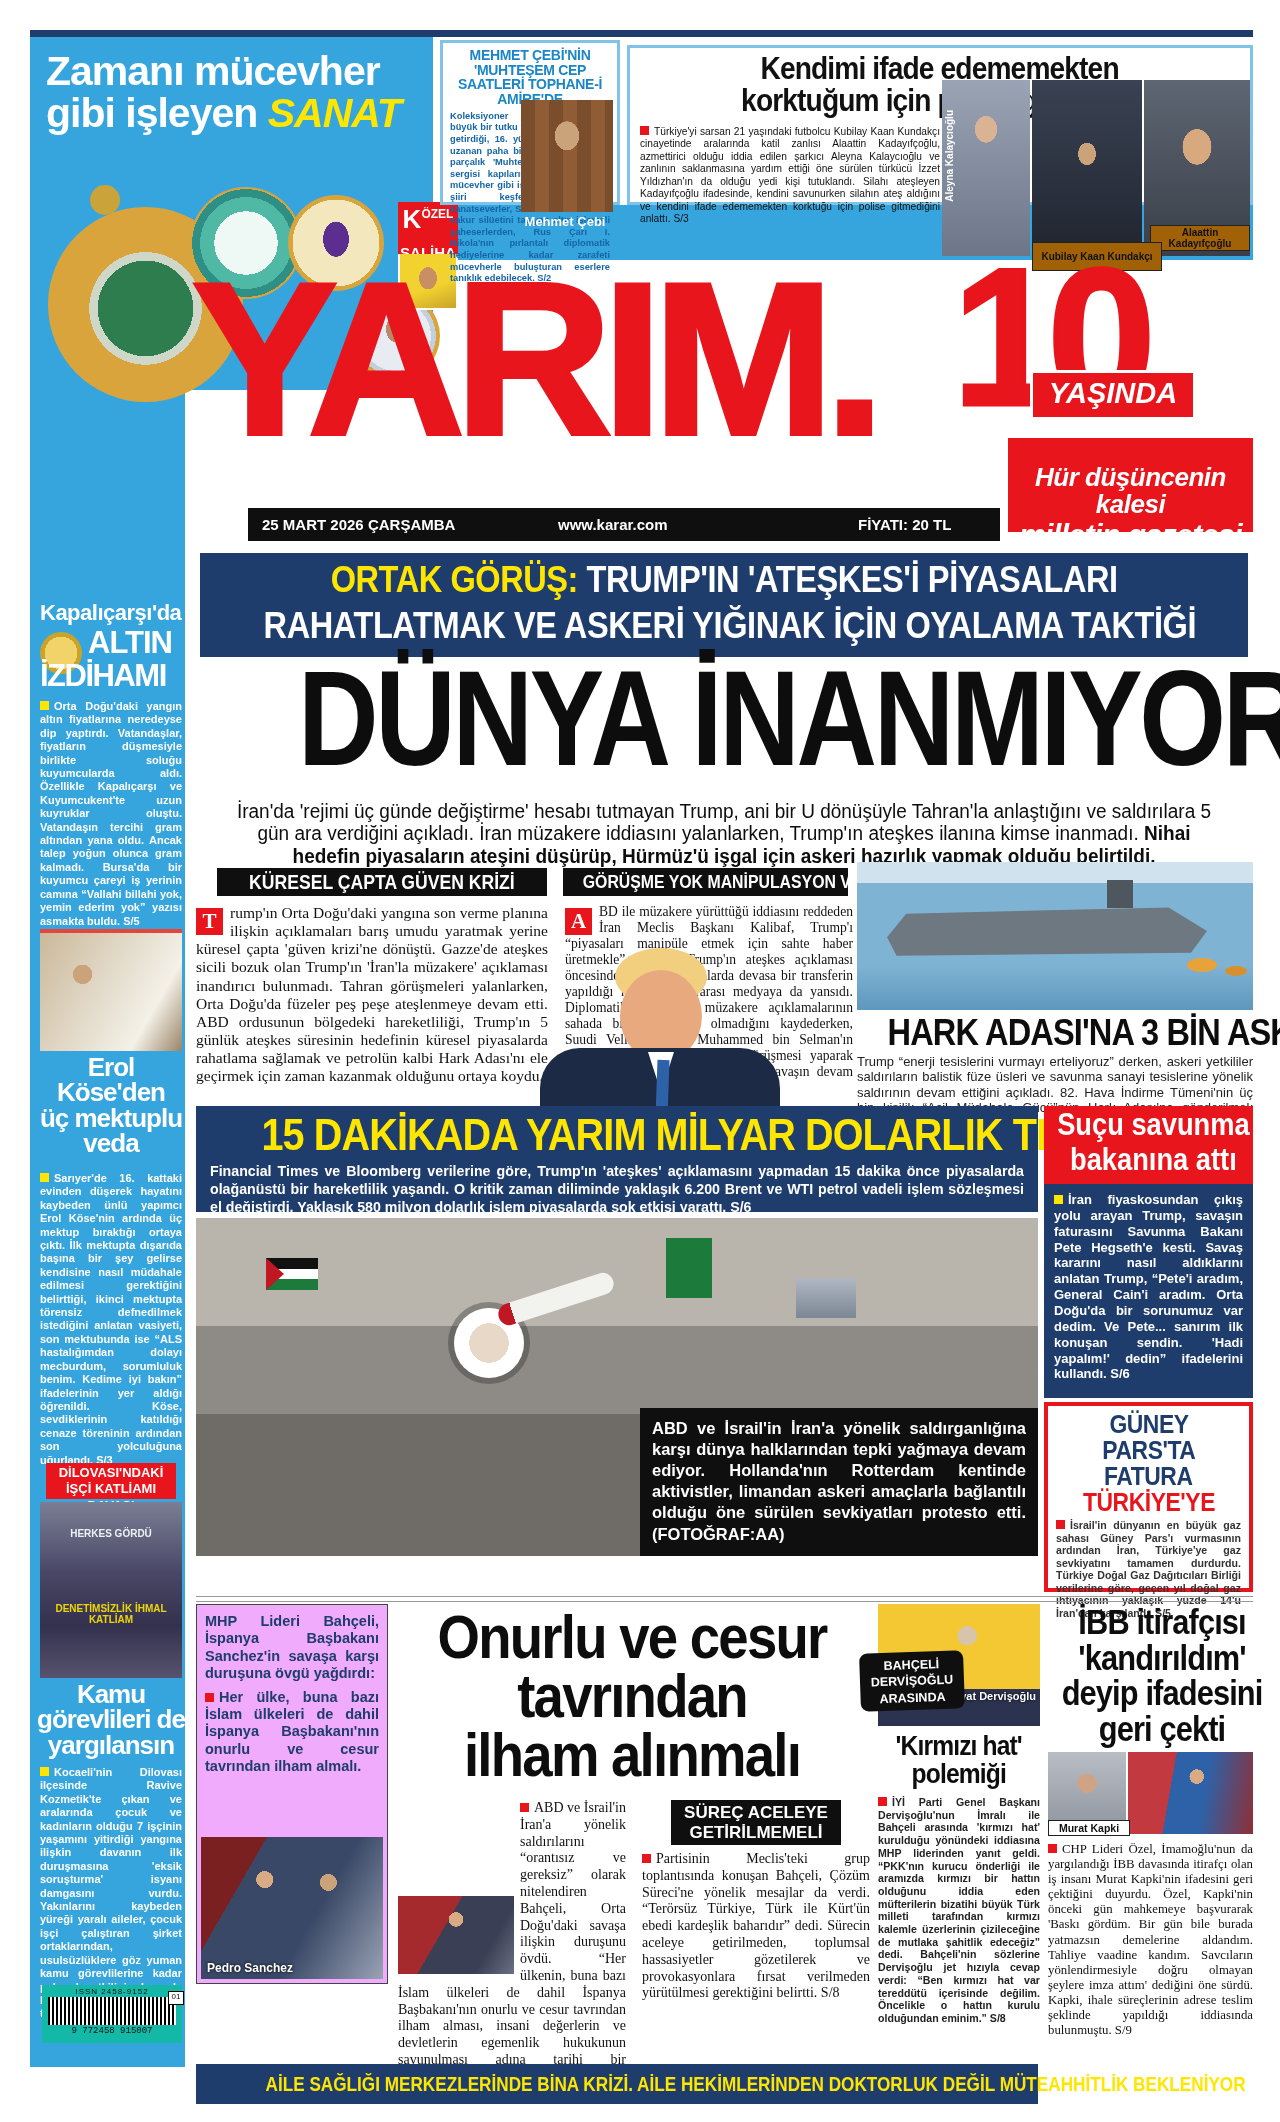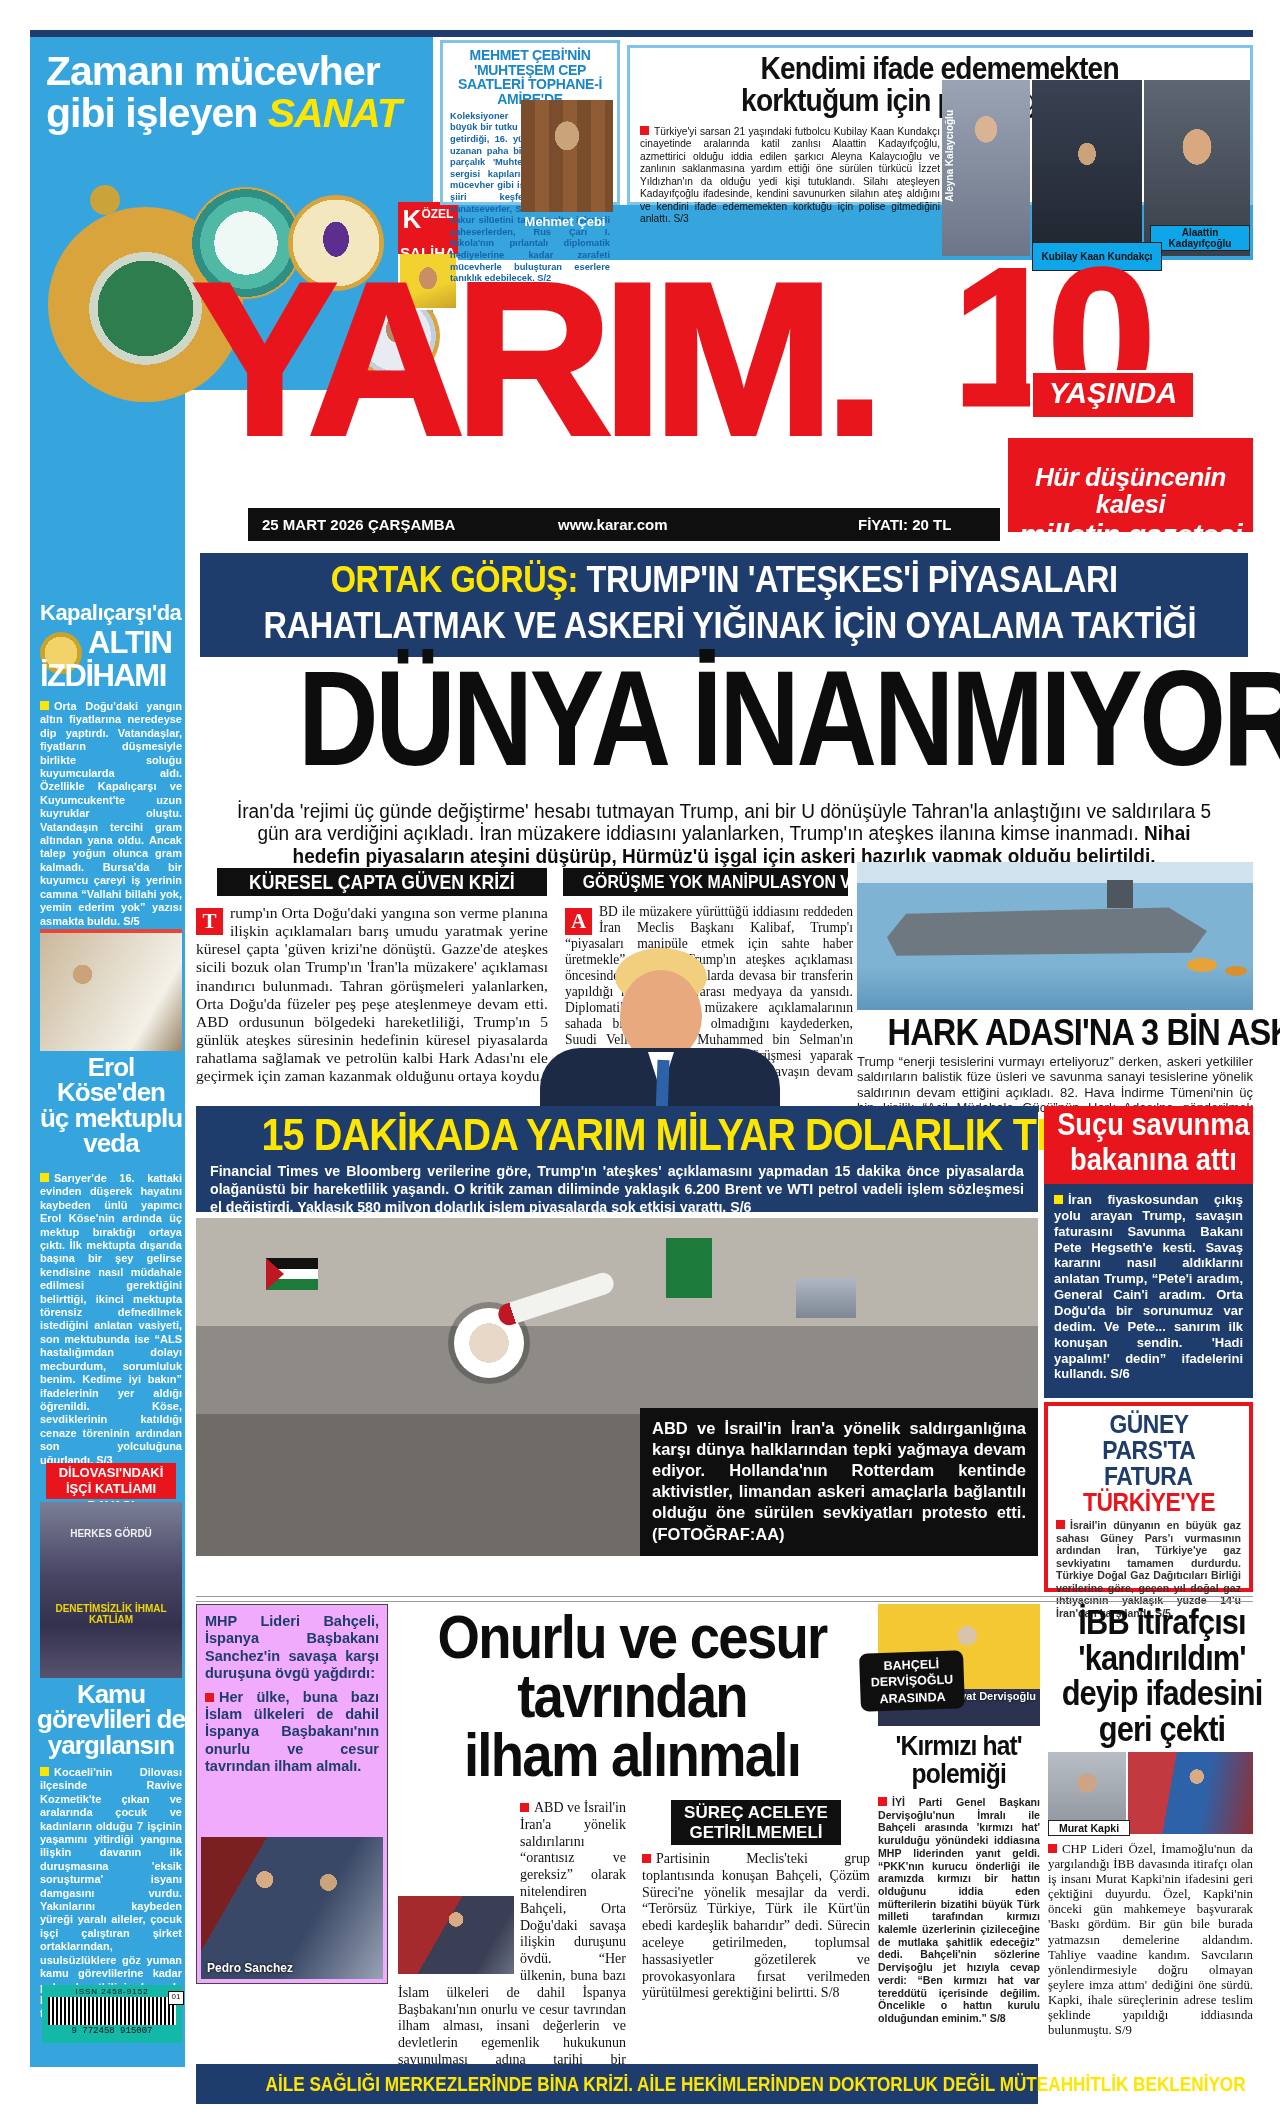--- a/index.html
+++ b/index.html
@@ -15,21 +15,21 @@
   .ctr{text-align:center}.jst{text-align:justify}
   .serif{font-family:"Liberation Serif",serif}
   .sq95,.sq88,.sq82{display:inline-block;transform-origin:center;white-space:nowrap}
   .sq95{transform:scaleX(.95)}.sq88{transform:scaleX(.88)}.sq82{transform:scaleX(.82)}
   .hdrbar{background:#0f0f0f;color:#fff;font-weight:700;text-align:center}
   .dropcap{float:left;width:27px;height:27px;background:#e8151c;color:#fff;font-weight:700;
            font-size:21px;line-height:27px;text-align:center;margin:4px 7px 0 0}
   .bul{display:inline-block;width:9px;height:9px;margin-right:5px}
   .buly{background:#ffe600}.bulr{background:#e8151c}
   .photo{overflow:hidden;position:absolute}
-  .capbox{background:#0ea5e9;border:1px solid #222;color:#111;font-weight:700;text-align:center;position:absolute}
+  .capbox{background:#a16207;border:1px solid #222;color:#111;font-weight:700;text-align:center;position:absolute}
   .vtxt{writing-mode:vertical-rl;transform:rotate(180deg)}
   .circ{border-radius:50%;position:absolute}
   .barcode{background:repeating-linear-gradient(90deg,#000 0 2px,#fff 2px 4px)}
 </style>
 </head>
 <body>
 
 <div id="page">
 
   <div class="abs navy" style="left:30px;top:30px;width:1223px;height:7px"></div>

